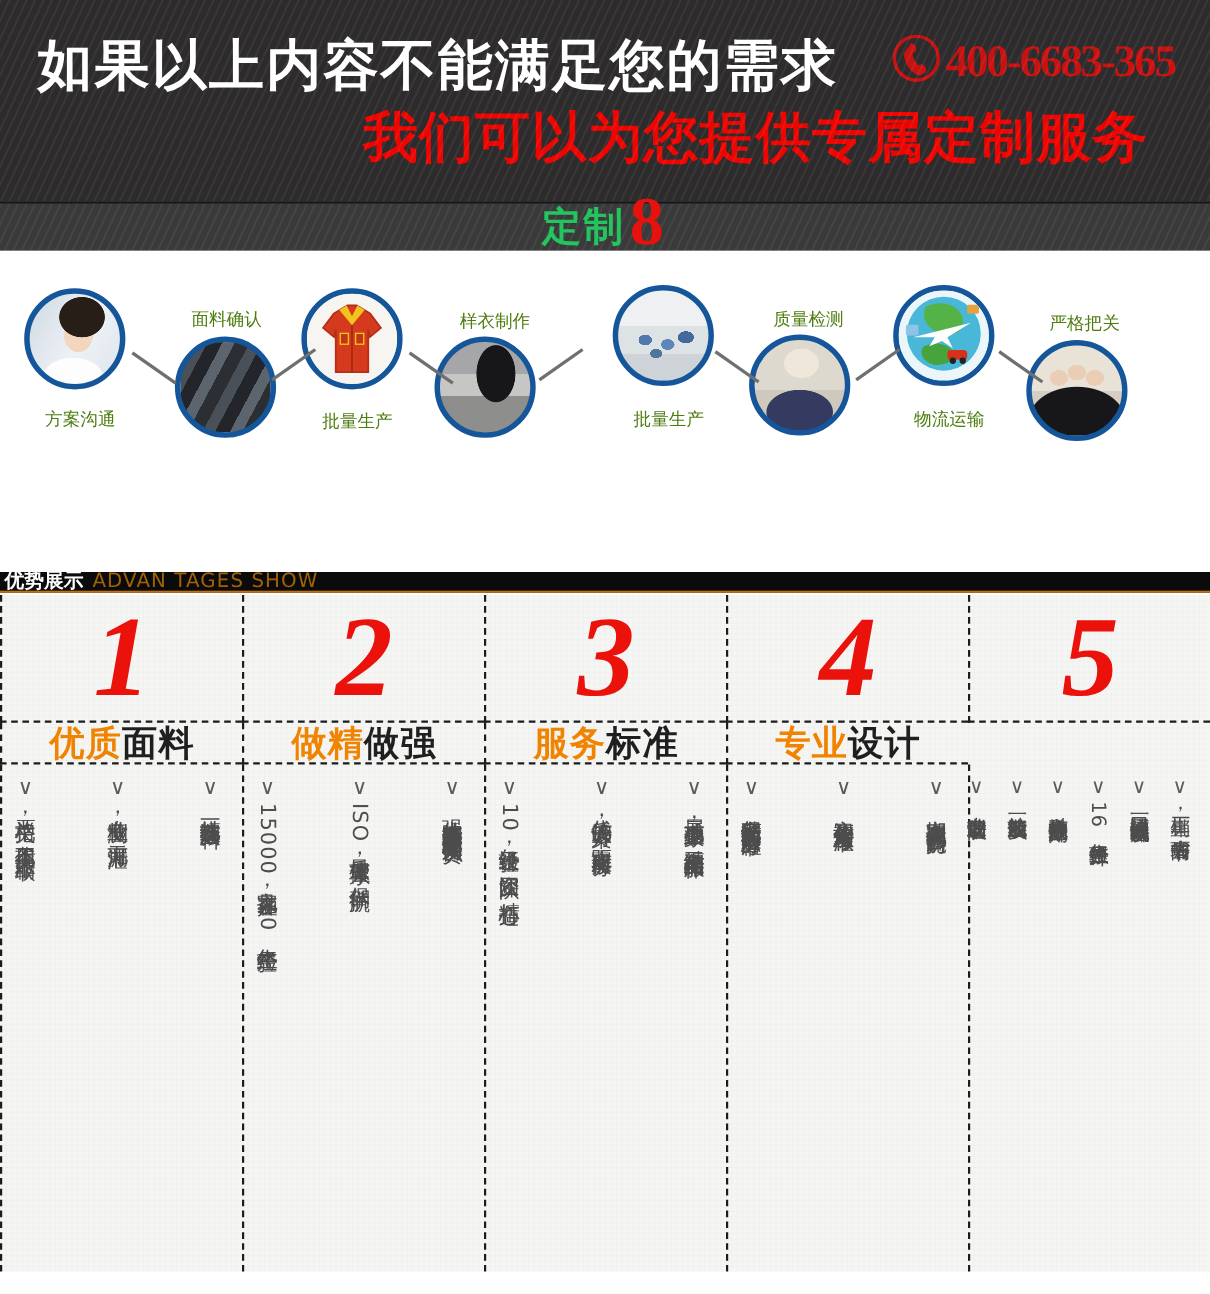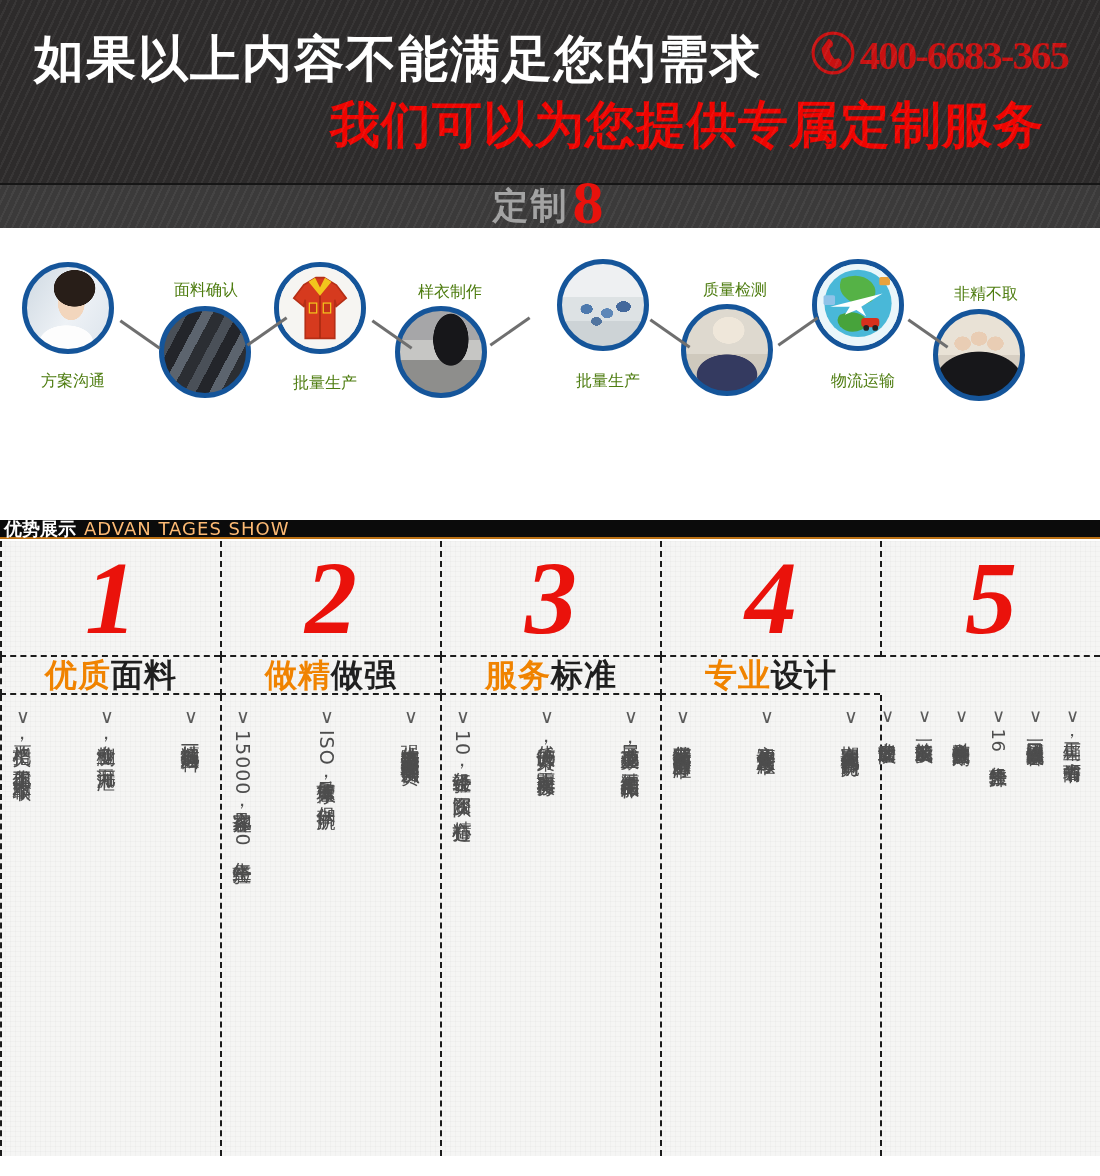--- a/index.html
+++ b/index.html
@@ -17,21 +17,21 @@
   .hero-phone { position:absolute; right:32px; top:30px; display:flex; align-items:center; gap:4px; }
   .phone-num { font-family:"Liberation Serif", serif; font-weight:700; font-size:41px;
     color:#c81111; letter-spacing:-2px; white-space:nowrap; }
   .hero-sub { position:absolute; left:330px; top:92px; font-size:50px; font-weight:900;
     color:#ee0400; letter-spacing:1px; white-space:nowrap; }
 
   
   .band { position:absolute; left:0; top:183px; width:1100px; height:45px; background:#3b3a3a;
     border-top:2px solid #161616; display:flex; justify-content:center; align-items:center; }
   .badge { position:relative; z-index:2; display:flex; align-items:center; }
-  .badge-txt { color:#a3a3a3; font-size:36px; font-weight:900; letter-spacing:2px; }
+  .badge-txt { color:#22c55e; font-size:36px; font-weight:900; letter-spacing:2px; }
   .badge-num { color:#e8120c; font-family:"Liberation Serif", serif; font-weight:700;
     font-size:62px; line-height:0.8; margin:-8px 4px 0 4px; }
 
   
   .flow { position:absolute; left:0; top:228px; width:1100px; height:204px; background:#ffffff; }
   .circle { position:absolute; width:92px; height:92px; border:5px solid #15559a;
     border-radius:50%; overflow:hidden; background:#eee; }
   .circle svg { display:block; width:100%; height:100%; }
   .step-label { position:absolute; width:130px; text-align:center; font-size:16px; color:#4d7c0f; }
   .conn { position:absolute; width:48px; height:0; border-top:3px solid #6f6f6f; }
@@ -71,21 +71,21 @@
   .choose-cn { position:absolute; left:428px; top:437px; font-family:"DejaVu Serif", serif;
     font-weight:700; font-size:37px; color:#111; letter-spacing:1px; white-space:nowrap; }
   .choose-en { position:absolute; left:426px; top:464px; font-family:"Liberation Serif", serif;
     font-weight:700; font-size:52px; color:#ef8200; letter-spacing:4px; word-spacing:30px;
     white-space:nowrap; }
 
   
   .adv-bar { position:absolute; left:0; top:520px; width:1100px; height:19px; background:#0b0b0b;
     border-bottom:2px solid #bc7114; display:flex; align-items:center; padding-left:4px; gap:8px; }
   .adv-cn { color:#ffffff; font-weight:700; font-size:18px; line-height:1; }
-  .adv-en { color:#fdba74; font-size:18px; line-height:1; letter-spacing:1px; }
+  .adv-en { color:#a16207; font-size:18px; line-height:1; letter-spacing:1px; }
 
   
   .panel { position:absolute; left:0; top:541px; width:1100px; height:615px; background:#f5f5f4;
     background-image:
       linear-gradient(rgba(0,0,0,0.018) 1px, transparent 1px),
       linear-gradient(90deg, rgba(0,0,0,0.018) 1px, transparent 1px);
     background-size:5px 5px; }
   .row { display:flex; }
   .cell { width:220px; border-left:2px dashed #1c1c1c; }
   .num-row .cell { height:116px; border-bottom:2px dashed #1c1c1c; display:flex;
@@ -168,21 +168,21 @@
         <rect x="54" y="66" width="22" height="11" rx="4" fill="#d8301c"></rect>
         <circle cx="60" cy="78" r="3.5" fill="#222"></circle>
           <circle cx="71" cy="78" r="3.5" fill="#222"></circle>
         <rect x="8" y="38" width="14" height="12" rx="2" fill="#8fc3e8"></rect>
         <rect x="76" y="16" width="13" height="10" rx="2" fill="#e9a23b"></rect>
       </svg>
     </div>
     <div class="step-label" style="left:798px; top:143px;">物流运输</div>
 
     <div class="circle ph8" style="left:933px; top:81px;"></div>
-    <div class="step-label" style="left:921px; top:56px;">非精不取</div>
+    <div class="step-label" style="left:921px; top:56px;">严格把关</div>
 
     <div class="conn dn" style="left:116px; top:105px;"></div>
     <div class="conn up" style="left:243px; top:102px;"></div>
     <div class="conn dn" style="left:368px; top:105px;"></div>
     <div class="conn up" style="left:486px; top:102px;"></div>
     <div class="conn dn" style="left:646px; top:104px;"></div>
     <div class="conn up" style="left:774px; top:102px;"></div>
     <div class="conn dn" style="left:904px; top:104px;"></div>
   </div>
 

